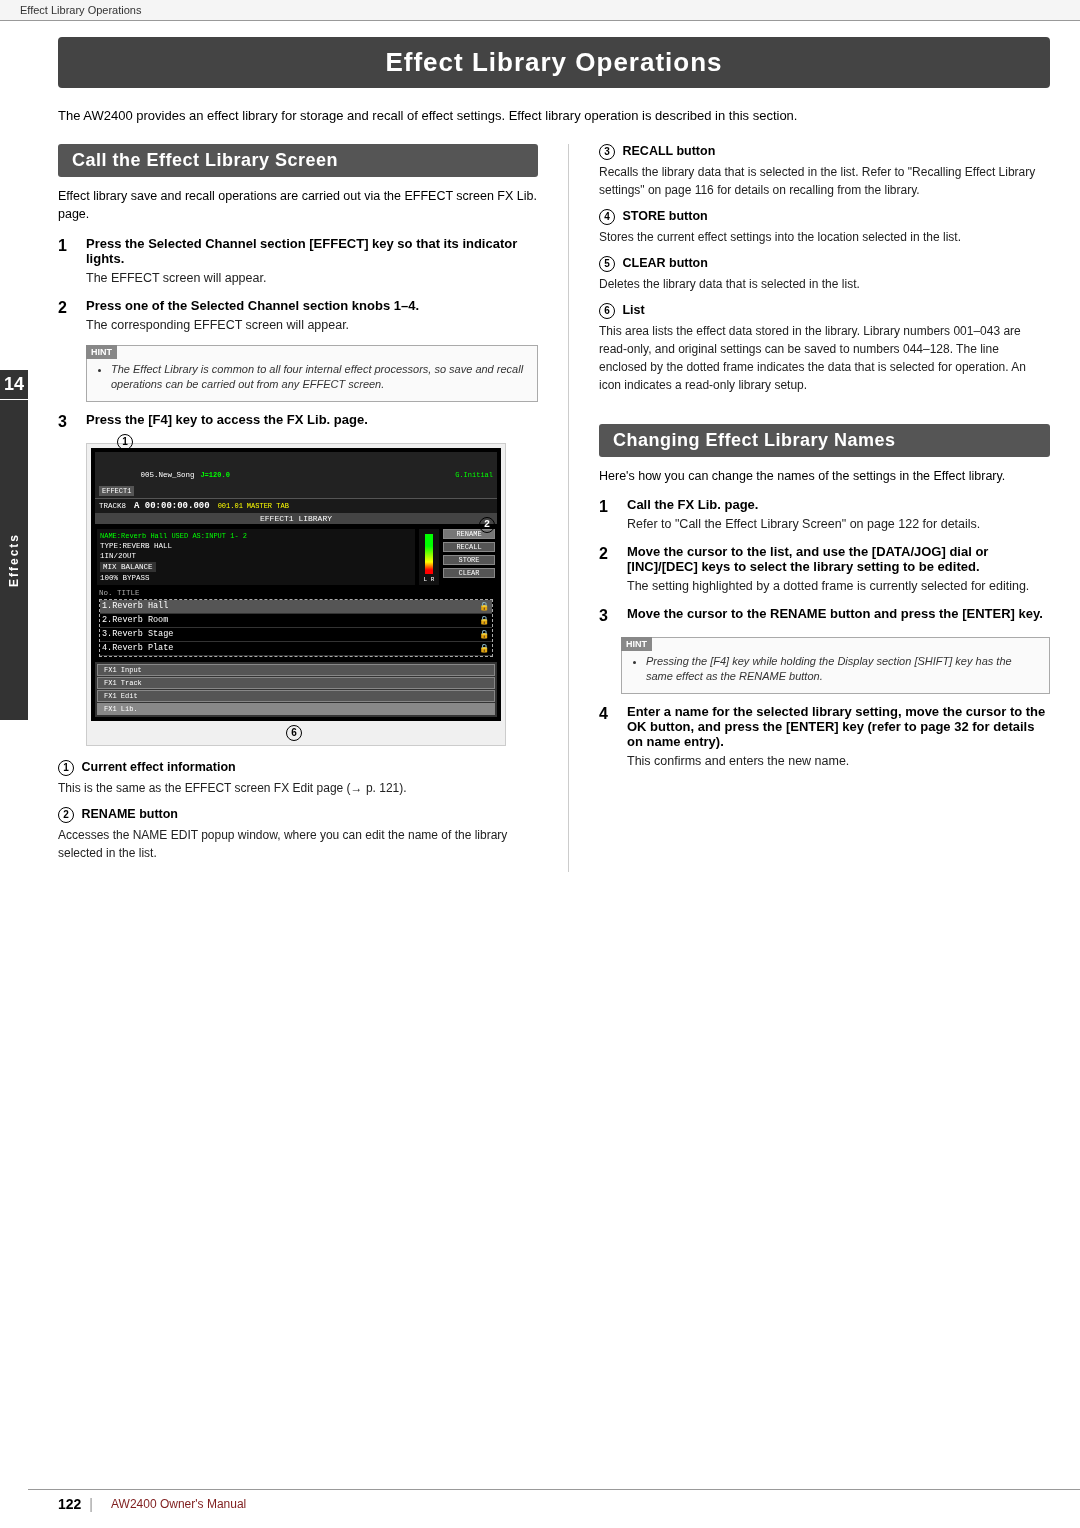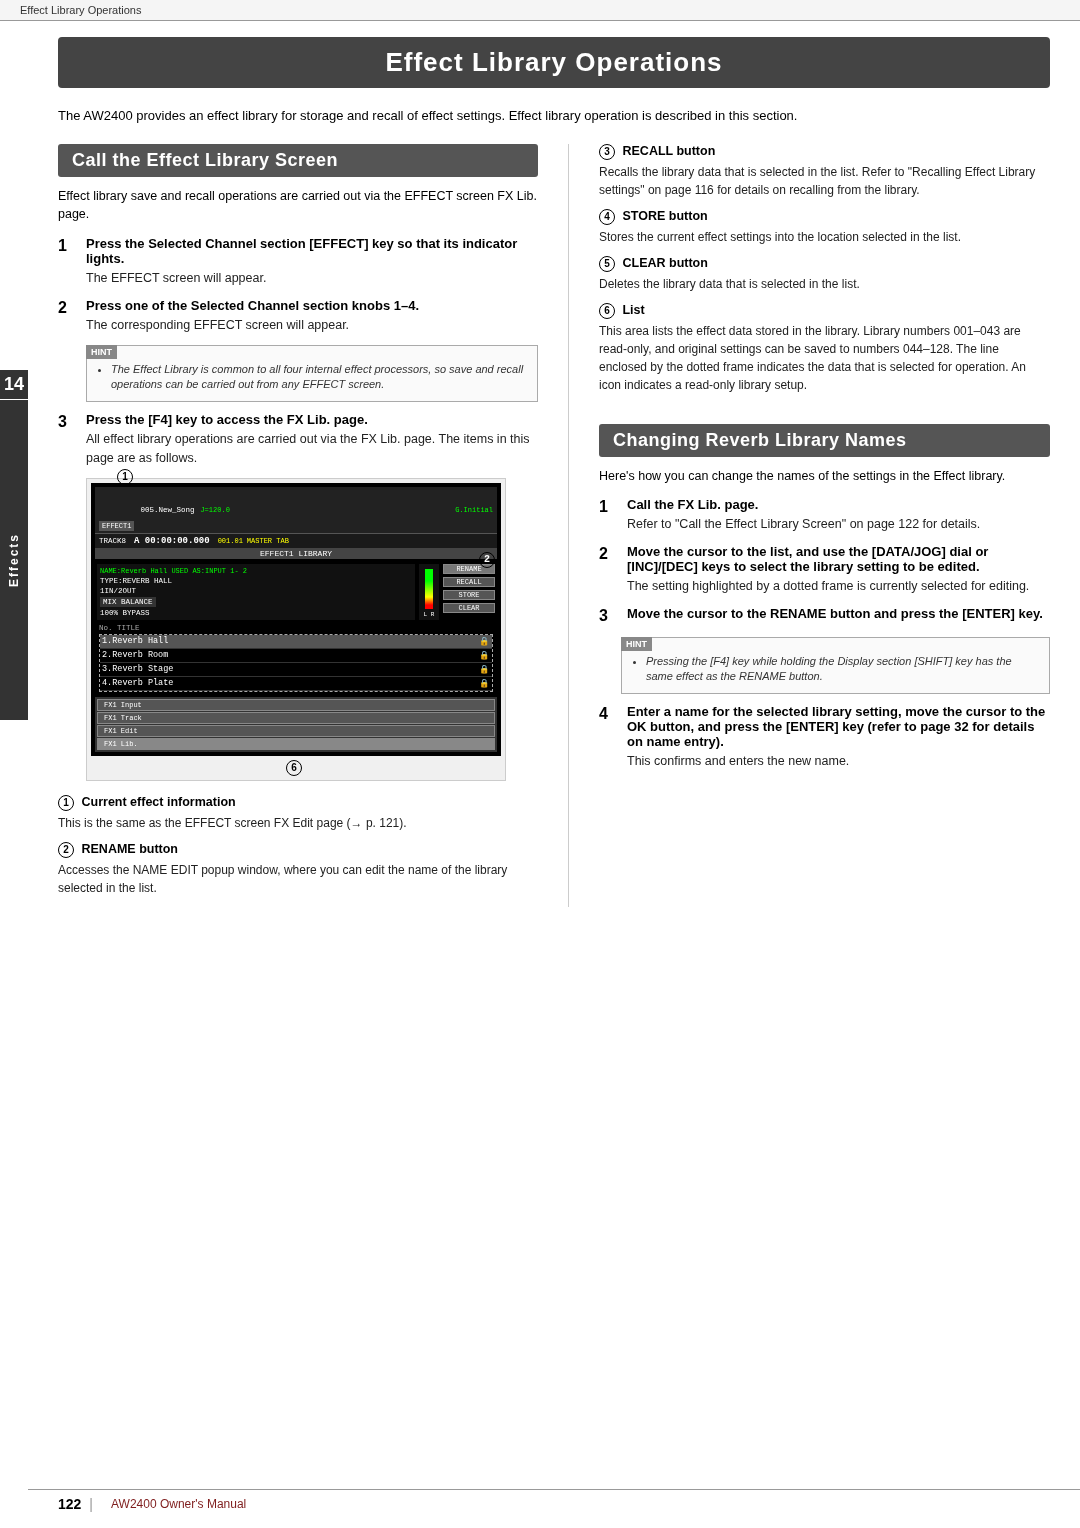--- a/index.html
+++ b/index.html
@@ -368,36 +368,35 @@
         <span class="hint-label">HINT</span>
         <ul>
           <li>The Effect Library is common to all four internal effect processors, so save and recall operations can be carried out from any EFFECT screen.</li>
         </ul>
       </div>
 
       <div class="step">
         <div class="step-number">3</div>
         <div class="step-content">
           <strong>Press the [F4] key to access the FX Lib. page.</strong>
-          <p>All effect library operations are carried out via the FX Lib. page. The items in this page are as follows.</p>
         </div>
       </div>
 
       <div class="screen-image-area">
 
         <div style="position:absolute; top:-10px; left:30px; font-size:11px; font-weight:bold;">
           <span class="circle-num">1</span>
         </div>
 
         <div class="fake-screen">
 
           <div class="screen-top-bar">
             <span style="background:#555; padding:1px 3px; font-size:7px;margin-top:32px;">EFFECT1</span>
             <span style="font-size:7.5px;">005.New_Song</span>
-            <span style="color:#0f0; font-size:7px;">J=120.0</span>
+            <span style="color:#0f0; font-size:7px;font-weight:bold;">J=120.0</span>
             <span style="color:#0f0; font-size:7px; margin-left:auto;">G.Initial</span>
           </div>
           <div style="display:flex; align-items:center; padding:2px 4px; font-size:7.5px; background:#1a1a1a;">
             <span style="color:#fff;">TRACK8</span>
             <span style="margin:0 8px; font-size:9px; font-weight:bold;">A 00:00:00.000</span>
             <span style="color:#ff0; font-size:7px;">001.01</span>
             <span style="color:#ff0; font-size:7px; margin-left:4px;">MASTER TAB</span>
           </div>
 
           <div class="screen-title-bar">EFFECT1 LIBRARY</div>
@@ -521,21 +520,21 @@
         <div class="item-entry">
           <div class="item-title">
             <span class="circle-num">6</span>
             <span>List</span>
           </div>
           <p>This area lists the effect data stored in the library. Library numbers 001–043 are read-only, and original settings can be saved to numbers 044–128. The line enclosed by the dotted frame indicates the data that is selected for operation. An icon indicates a read-only library setup.</p>
         </div>
       </div>
 
       <div class="changing-section">
-        <div class="section-header">Changing Reverb Library Names</div>
+        <div class="section-header">Changing Effect Library Names</div>
 
         <p class="section-intro">Here's how you can change the names of the settings in the Effect library.</p>
 
         <div class="step">
           <div class="step-number">1</div>
           <div class="step-content">
             <strong>Call the FX Lib. page.</strong>
             <p>Refer to "Call the Effect Library Screen" on page 122 for details.</p>
           </div>
         </div>

